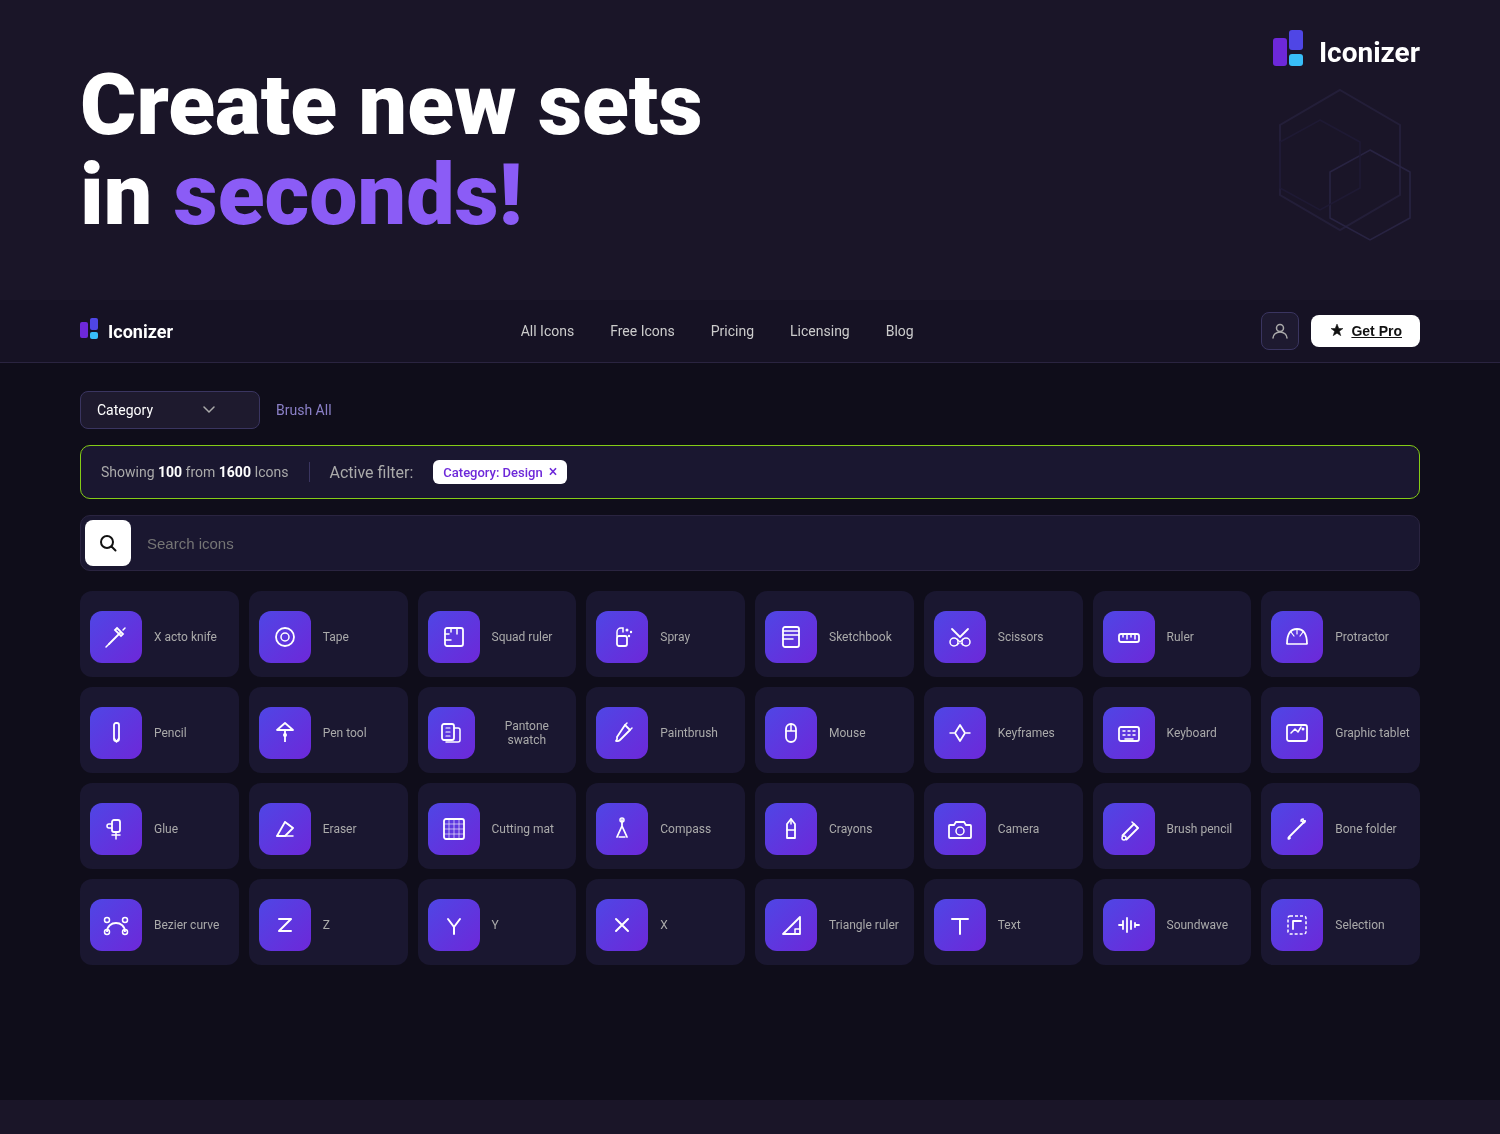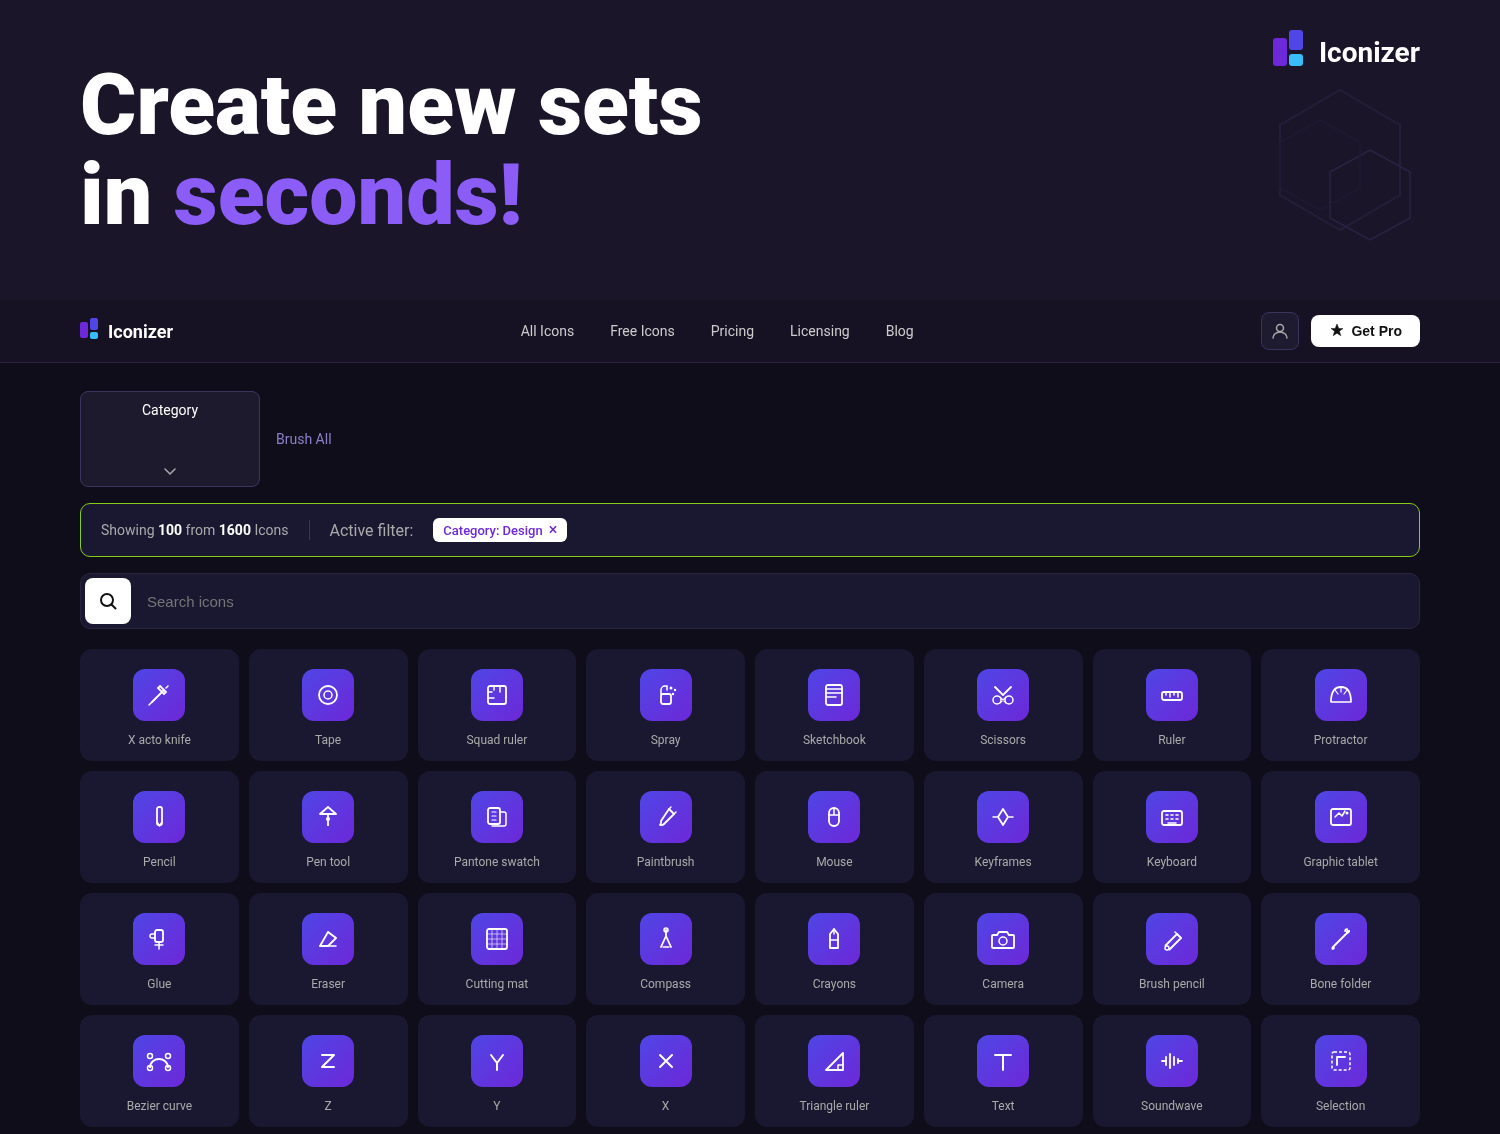--- a/index.html
+++ b/index.html
@@ -131,20 +131,21 @@
       color: #111111;
       border: none;
       border-radius: 8px;
       padding: 8px 18px;
       font-size: 14px;
       font-weight: 600;
       cursor: pointer;
       display: flex;
       align-items: center;
       gap: 6px;
+      text-decoration: underline;
     }
 
     
     .main-content {
       background: #0f0d1a;
       padding: 28px 80px;
     }
 
     
     .filter-row {
@@ -159,21 +160,20 @@
       border: 1px solid #3a3560;
       border-radius: 8px;
       padding: 10px 16px;
       color: #ffffff;
       font-size: 14px;
       display: flex;
       align-items: center;
       gap: 50px;
       cursor: pointer;
       min-width: 180px;
-      flex-direction: column;
     }
 
     .reset-all {
       color: #8b80c8;
       font-size: 14px;
       cursor: pointer;
       text-decoration: none;
     }
 
     
@@ -263,21 +263,21 @@
       display: grid;
       grid-template-columns: repeat(8, 1fr);
       gap: 10px;
     }
 
     .icon-card {
       background: #1a1730;
       border-radius: 12px;
       padding: 20px 10px 14px 10px;
       display: flex;
-      flex-direction: column;
+      flex-direction: row;
       align-items: center;
       gap: 12px;
       cursor: pointer;
       transition: background 0.2s;
     }
 
     .icon-badge {
       width: 52px;
       height: 52px;
       background: linear-gradient(135deg, #4f46e5, #6d28d9);

